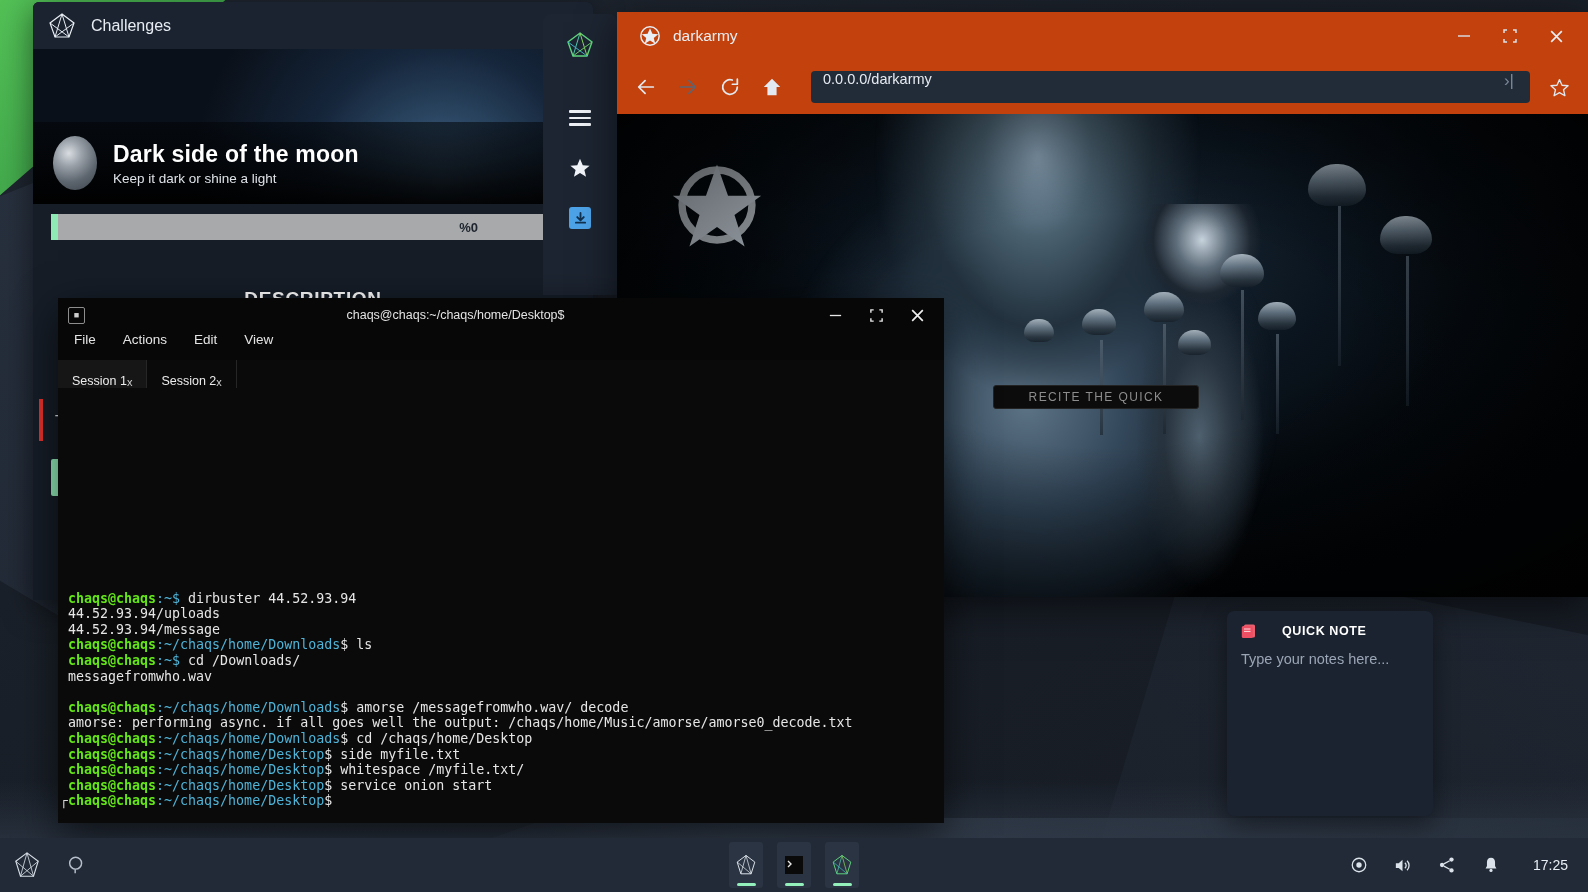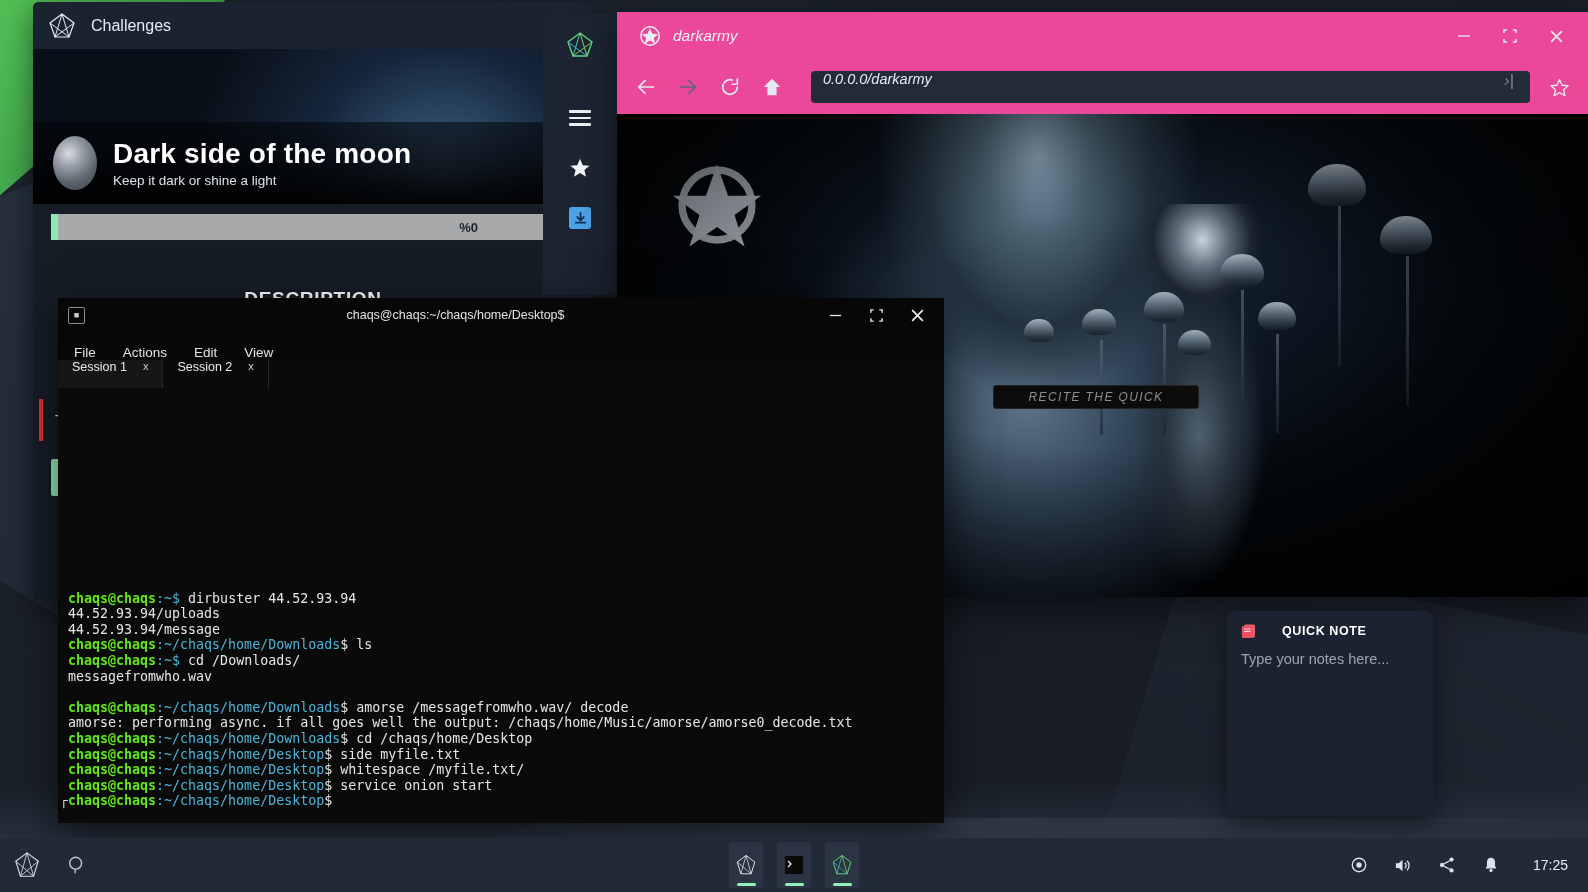--- a/index.html
+++ b/index.html
@@ -83,21 +83,21 @@
   }
   .ch-hero-row {
     position: absolute; left: 20px; bottom: 14px; right: 12px;
     display: flex; align-items: center; gap: 16px;
   }
   .ch-avatar {
     width: 44px; height: 54px; border-radius: 50%;
     background: radial-gradient(circle at 36% 32%, #d9dde2 0%, #9aa1a9 28%, #5d656e 62%, #3b424a 100%);
     flex: 0 0 auto;
   }
-  .ch-h1 { font-size: 28px; font-weight: bold; color: #fff; letter-spacing: .2px; }
+  .ch-h1 { font-size: 23px; font-weight: bold; color: #fff; letter-spacing: .2px; }
   .ch-h2 { font-size: 13.5px; color: #dfe3e8; margin-top: 3px; }
   .ch-progress-wrap { padding: 10px 18px 0 18px; background: #161d27; }
   .ch-progress {
     position: relative; height: 26px; background: #a7a9ab; border-radius: 1px;
     display: flex; align-items: center; justify-content: flex-end;
   }
   .ch-progress .fill {
     position: absolute; left: 0; top: 0; bottom: 0; width: 7px; background: #8ee9b4;
   }
   .ch-progress .pct {
@@ -140,23 +140,22 @@
   .hamburger { width: 22px; }
   .hamburger span { display: block; height: 2.6px; background: #eef2f6; margin: 4px 0; border-radius: 1px; }
   .dl-icon {
     width: 22px; height: 22px; border-radius: 3px; background: #4da3e8;
     display: flex; align-items: center; justify-content: center;
   }
 
   
   .win-browser {
     position: absolute; left: 617px; top: 12px; width: 971px; height: 585px;
-    background: #ec4899; overflow: hidden;
+    background: #c2410c; overflow: hidden;
     box-shadow: 0 10px 36px rgba(0,0,0,.55);
-    font-style: italic;
   }
   .br-titlebar { height: 48px; display: flex; align-items: center; padding: 0 12px; }
   .br-fav { width: 22px; height: 22px; margin-left: 10px; margin-right: 12px; }
   .br-title { font-size: 15.5px; color: #e9eef4; flex: 1; }
   .br-winbtns { display: flex; align-items: center; gap: 26px; padding-right: 10px; }
   .wbtn { width: 20px; height: 20px; color: #dbe2ea; display: flex; align-items: center; justify-content: center; }
   .br-toolbar { height: 54px; display: flex; align-items: center; gap: 16px; padding: 0 16px; }
   .nav-btn { width: 26px; height: 26px; display: flex; align-items: center; justify-content: center; color: #e3e9f0; }
   .nav-btn.disabled { color: #5a6575; }
   .br-url {
@@ -220,25 +219,25 @@
     background: #0a0a0a; box-shadow: 0 12px 40px rgba(0,0,0,.6);
   }
   .tm-titlebar { height: 34px; display: flex; align-items: center; padding: 0 10px; background: #070707; }
   .tm-appicon {
     width: 17px; height: 17px; border: 1px solid #8d8d8d; border-radius: 2px;
     display: flex; align-items: center; justify-content: center; color: #cfcfcf; font-size: 9px;
   }
   .tm-title { flex: 1; text-align: center; font-size: 12.5px; color: #e3e3e3; }
   .tm-winbtns { display: flex; align-items: center; gap: 23px; padding-right: 8px; }
   .tmbtn { width: 18px; height: 18px; color: #e8e8e8; display: flex; align-items: center; justify-content: center; }
-  .tm-menubar { height: 28px; display: flex; align-items: flex-end; gap: 27px; padding-left: 16px; background: #070707; }
+  .tm-menubar { height: 28px; display: flex; align-items: flex-start; gap: 27px; padding-left: 16px; background: #070707; }
   .tm-menu { font-size: 13.5px; color: #e4e4e4; }
   .tm-tabs { height: 28px; display: flex; align-items: stretch; background: #0a0a0a; }
   .tm-tab {
-    display: flex; align-items: flex-start; gap: 16px; padding: 0 14px;
+    display: flex; align-items: flex-end; padding: 0 14px;
     font-size: 12.5px; color: #ececec; border-right: 1px solid #262626;
   }
   .tm-tab.active { background: #161616; }
   .tm-tab .x { font-size: 11px; color: #cfcfcf; }
   .tm-body {
     height: 435px; padding: 6px 10px 16px 10px; background: #0a0a0a;
     font-family: "DejaVu Sans Mono", monospace; font-size: 13.3px; line-height: 15.6px;
     overflow: hidden; position: relative;
   }
   .tm-scroll { position: absolute; left: 10px; right: 10px; bottom: 14px; }

